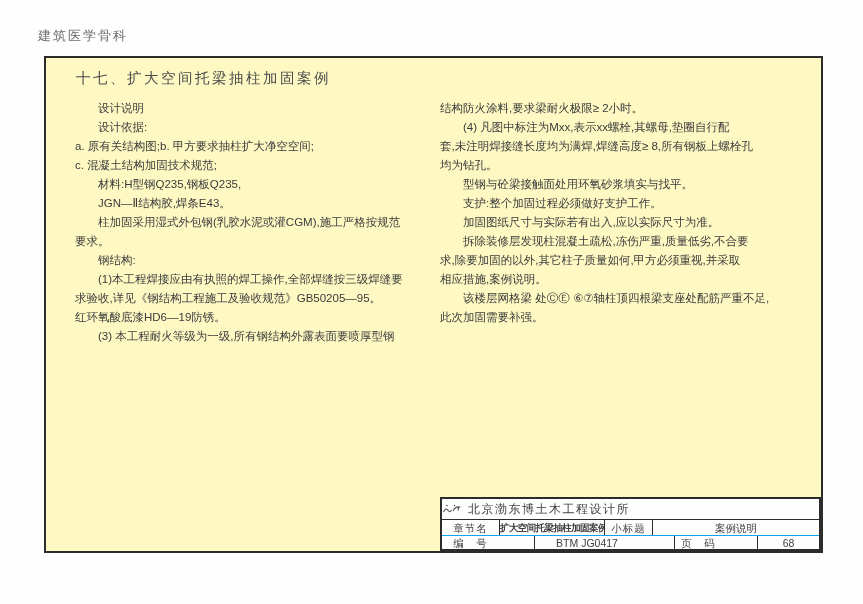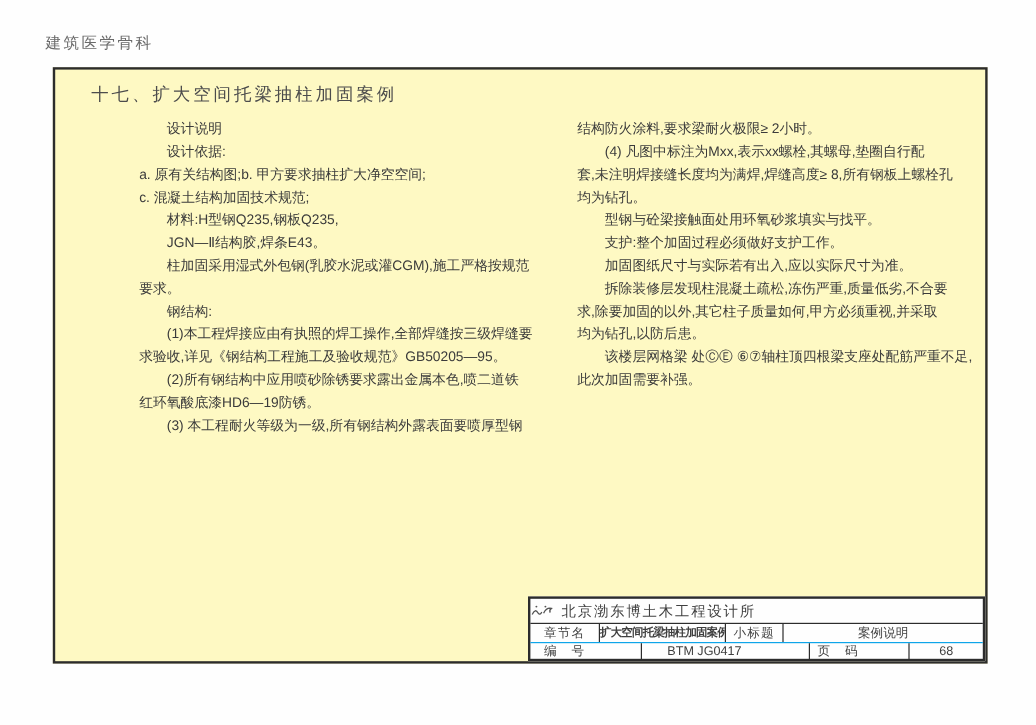--- a/index.html
+++ b/index.html
@@ -2,21 +2,21 @@
 <html><head>
 <meta charset="utf-8">
 <style>
   html,body{margin:0;padding:0;background:#fefefe;}
   .page{position:relative;width:863px;height:604px;background:#fefefe;overflow:hidden;
         font-family:"Liberation Sans","DejaVu Sans",sans-serif;color:#3b3b3b;}
   .hdr{position:absolute;left:38px;top:27px;font-size:13px;letter-spacing:2px;color:#6a6a6a;}
   .frame{position:absolute;left:44px;top:56px;width:775px;height:493px;
          border:2px solid #2c2c2c;background:#fef9c3;}
   .title{position:absolute;left:30px;top:11px;font-size:14.5px;letter-spacing:2.5px;color:#4c4c4c;}
-  .cols{position:absolute;left:29px;top:41px;display:flex;margin-left:41px;}
+  .cols{position:absolute;left:29px;top:41px;display:flex;}
   .col{display:block;}
   .col.left{width:348px;margin-right:17px;}
   .col.right{width:370px;}
   .tline{height:19px;line-height:19px;font-size:11.5px;white-space:nowrap;color:#3b3b3b;}
   .tline.ind{padding-left:23px;}
   .ftable{position:absolute;right:0;bottom:0;width:377px;height:50px;
           border:2px solid #2c2c2c;background:#fefefe;font-size:10.5px;}
   .company{height:20px;display:flex;align-items:center;justify-content:flex-start;gap:6px;
            border-bottom:1px solid #2c2c2c;font-size:12px;letter-spacing:1.5px;color:#3f3f3f;}
   .logo{display:inline-flex;align-items:center;height:12px;}
@@ -45,35 +45,34 @@
           <div class="tline ind">设计依据:</div>
           <div class="tline">a. 原有关结构图;b. 甲方要求抽柱扩大净空空间;</div>
           <div class="tline">c. 混凝土结构加固技术规范;</div>
           <div class="tline ind">材料:H型钢Q235,钢板Q235,</div>
           <div class="tline ind">JGN—Ⅱ结构胶,焊条E43。</div>
           <div class="tline ind">柱加固采用湿式外包钢(乳胶水泥或灌CGM),施工严格按规范</div>
           <div class="tline">要求。</div>
           <div class="tline ind">钢结构:</div>
           <div class="tline ind">(1)本工程焊接应由有执照的焊工操作,全部焊缝按三级焊缝要</div>
           <div class="tline">求验收,详见《钢结构工程施工及验收规范》GB50205—95。</div>
-          <div class="tline ind">(2)所有钢结构中应用喷砂除锈要求露出金属本色,喷二道铁</div>
           <div class="tline">红环氧酸底漆HD6—19防锈。</div>
           <div class="tline ind">(3) 本工程耐火等级为一级,所有钢结构外露表面要喷厚型钢</div>
         </div>
       <div class="col right">
           <div class="tline">结构防火涂料,要求梁耐火极限≥ 2小时。</div>
           <div class="tline ind">(4) 凡图中标注为Mxx,表示xx螺栓,其螺母,垫圈自行配</div>
           <div class="tline">套,未注明焊接缝长度均为满焊,焊缝高度≥ 8,所有钢板上螺栓孔</div>
           <div class="tline">均为钻孔。</div>
           <div class="tline ind">型钢与砼梁接触面处用环氧砂浆填实与找平。</div>
           <div class="tline ind">支护:整个加固过程必须做好支护工作。</div>
           <div class="tline ind">加固图纸尺寸与实际若有出入,应以实际尺寸为准。</div>
           <div class="tline ind">拆除装修层发现柱混凝土疏松,冻伤严重,质量低劣,不合要</div>
           <div class="tline">求,除要加固的以外,其它柱子质量如何,甲方必须重视,并采取</div>
-          <div class="tline">均为钻孔,以防后患。</div>
+          <div class="tline">相应措施,案例说明。</div>
           <div class="tline ind">该楼层网格梁 处ⒸⒺ ⑥⑦轴柱顶四根梁支座处配筋严重不足,</div>
           <div class="tline">此次加固需要补强。</div>
         </div>
     </div>
 
     <div class="ftable">
       <div class="company">
         <span class="logo">
           <svg width="20" height="12" viewBox="0 0 20 12">
             <path d="M1.5 9 Q4 3.5 6.5 8 Q8 10 9.5 7" stroke="#555" stroke-width="1.1" fill="none"></path>

